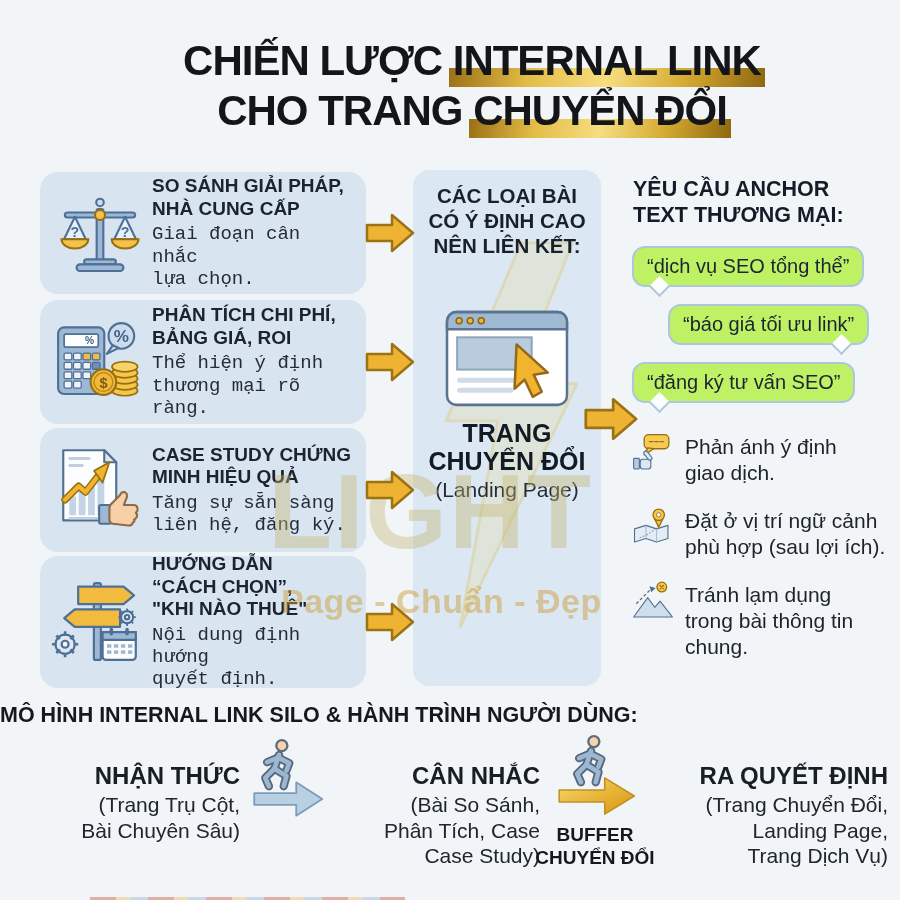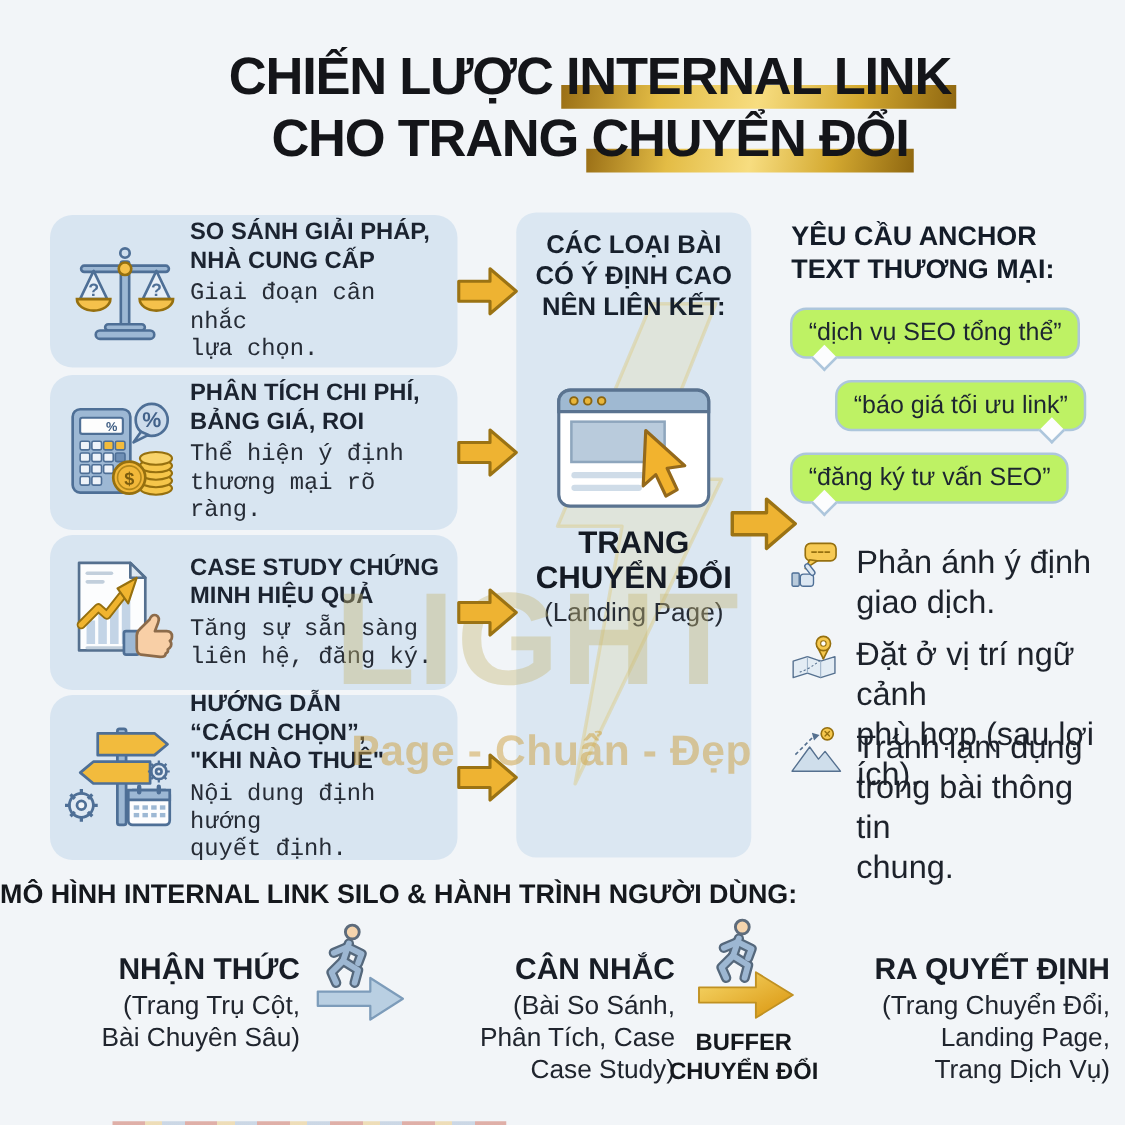--- a/index.html
+++ b/index.html
@@ -32,21 +32,21 @@
   
   .rhead{position:absolute;left:633px;top:176px;font-size:21.5px;font-weight:bold;line-height:1.22;
          white-space:pre-line;color:#141c28;z-index:3;}
   .bubble{position:absolute;background:#bef264;border:2px solid #adc6dc;border-radius:13px;
           font-size:20px;color:#1d2530;padding:7px 13px;white-space:nowrap;z-index:3;}
   .tail{position:absolute;width:13px;height:13px;background:#fcfdfe;bottom:-8.5px;}
   .tail-l{left:18px;border-left:2px solid #adc6dc;border-bottom:2px solid #adc6dc;transform:rotate(-45deg);}
   .tail-r{right:18px;border-right:2px solid #adc6dc;border-bottom:2px solid #adc6dc;transform:rotate(45deg);}
   .bullet{position:absolute;left:631px;display:flex;gap:10px;z-index:3;width:262px;}
   .bullet .bicon{flex:0 0 44px;}
-  .bullet .btext{font-size:26px;line-height:1.23;color:#1d222b;white-space:pre-line;padding-top:2px;}
+  .bullet .btext{font-size:21px;line-height:1.23;color:#1d222b;white-space:pre-line;padding-top:2px;}
   
   .bhead{position:absolute;top:703px;left:0;width:100%;font-size:21.5px;
          font-weight:bold;color:#15181d;z-index:3;}
   .stage{position:absolute;text-align:right;z-index:3;}
   .stage .st{font-size:24px;font-weight:bold;color:#181d26;}
   .stage .sd{font-size:21px;line-height:1.22;color:#20252e;white-space:pre-line;margin-top:2px;}
   .barrow{position:absolute;z-index:2;}
   .runner{position:absolute;z-index:3;}
   .buffer{position:absolute;left:529px;top:824px;width:132px;text-align:center;font-size:19px;
           font-weight:bold;line-height:1.2;color:#15181d;white-space:pre-line;z-index:3;}

